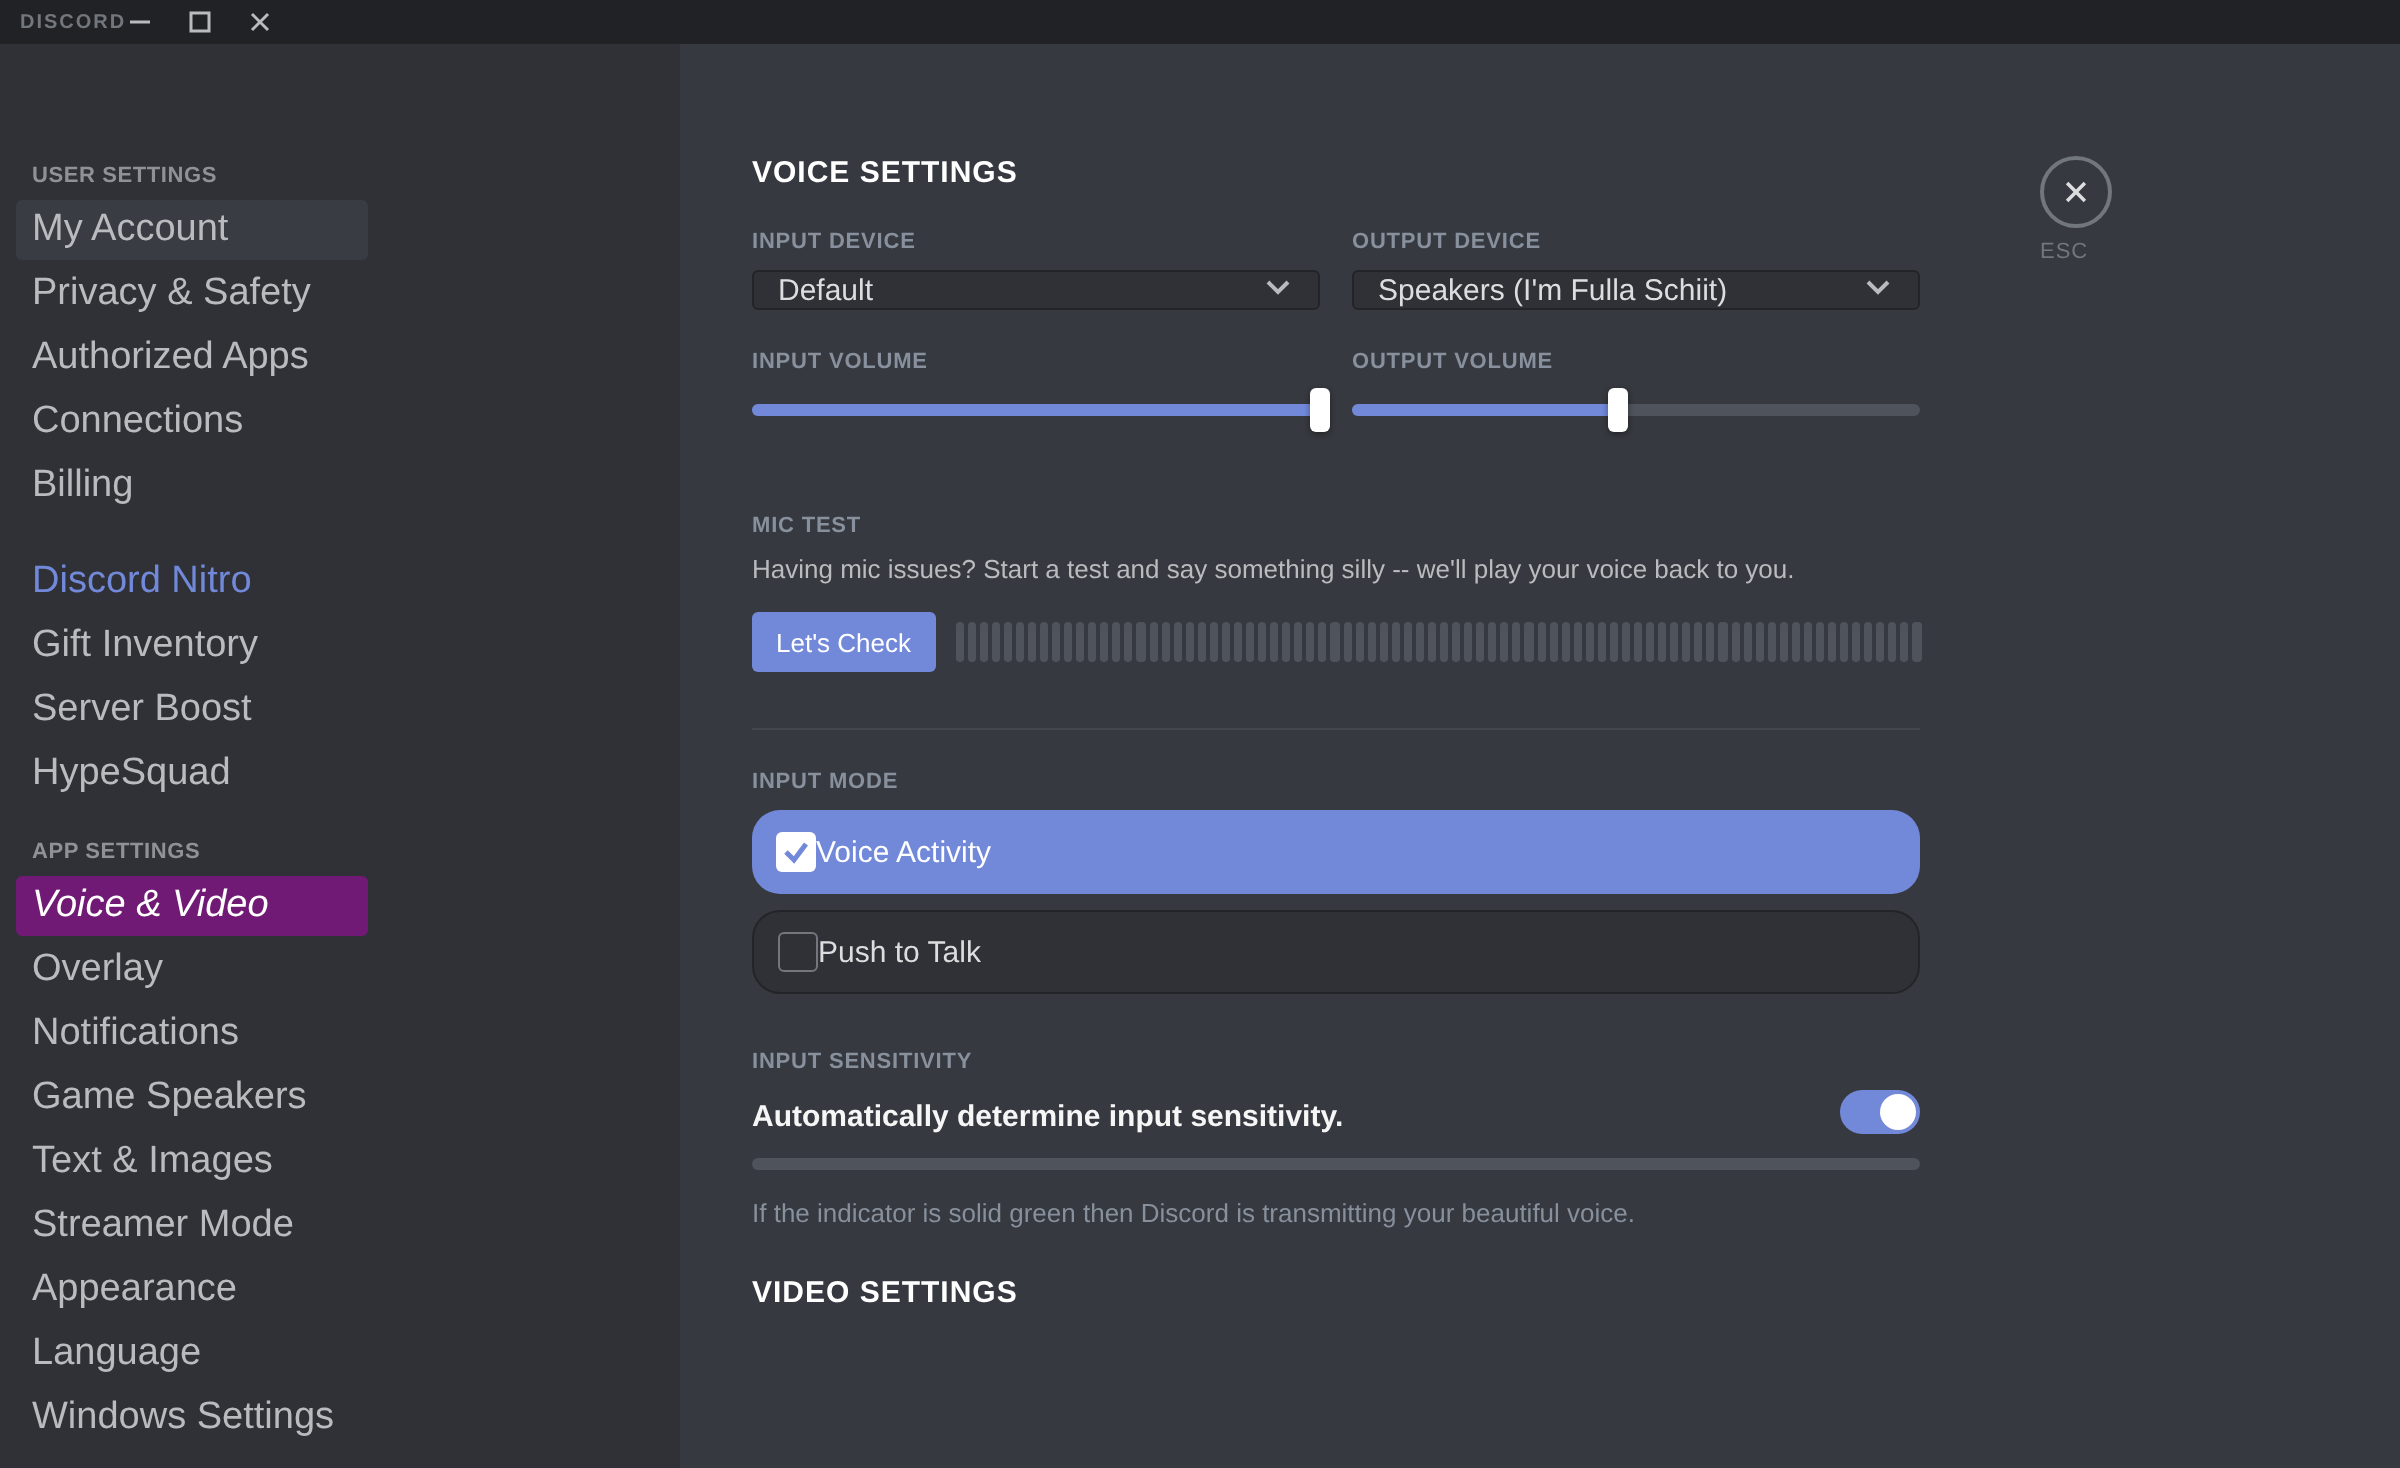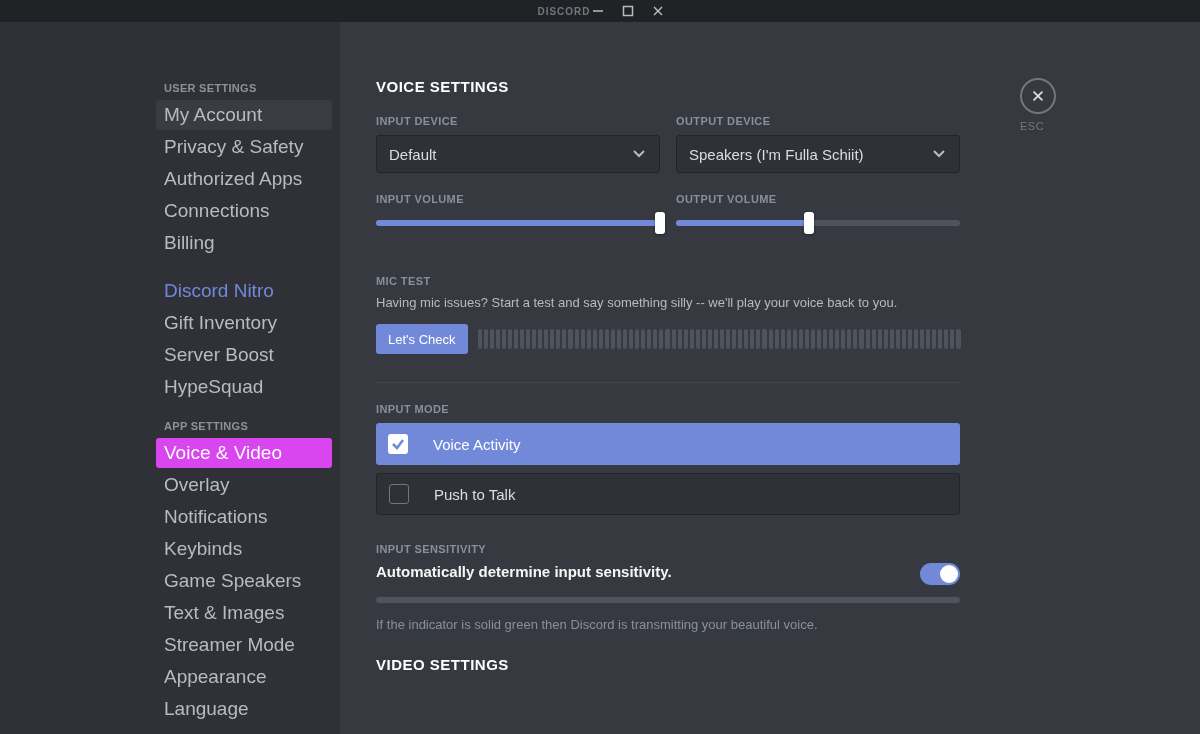--- a/index.html
+++ b/index.html
@@ -11,21 +11,21 @@
     height: 734px;
     overflow: hidden;
     font-size: 14px;
   }
   
   .titlebar {
     height: 22px;
     background: #202225;
     display: flex;
     align-items: center;
-    justify-content: center;
+    justify-content: flex-start;
     padding: 0 8px 0 10px;
   }
   .titlebar .brand {
     color: #72767d;
     font-size: 10px;
     font-weight: 700;
     letter-spacing: 1px;
   }
   .window-controls { display: flex; gap: 16px; }
   .window-controls .wc {
@@ -38,21 +38,21 @@
   
   .app {
     display: flex;
     height: calc(100% - 22px);
     background: #36393f;
   }
   .left-rail {
     width: 340px;
     background: #2f3136;
     display: flex;
-    justify-content: flex-end;
+    justify-content: flex-start;
     overflow: hidden;
     border-right: none;
   }
   .sidebar {
     width: 192px;
     padding: 60px 8px 0 8px;
   }
   .sidebar .cat {
     color: #8e9297;
     font-size: 11px;
@@ -63,22 +63,23 @@
   .sidebar .item {
     color: #b9bbbe;
     font-size: 19px;
     padding: 6px 8px;
     border-radius: 3px;
     margin-bottom: 2px;
     cursor: pointer;
     line-height: 18px;
   }
   .sidebar .item.selected {
-    background: #d946ef;
+    background: #701a75;
     color: #fff;
+    font-style: italic;
   }
   .sidebar .item.nitro { color: #7289da; }
   .sidebar .spacer { height: 16px; }
 
   .content-wrap {
     flex: 1;
     background: #36393f;
     position: relative;
     overflow: hidden;
   }
@@ -126,21 +127,21 @@
   .row2 {
     display: grid;
     grid-template-columns: 1fr 1fr;
     gap: 16px;
     width: 584px;
   }
   .select {
     background: #2f3136;
     border: 1px solid #222428;
     border-radius: 3px;
-    height: 38px;
+    height: 20px;
     display: flex;
     align-items: center;
     justify-content: space-between;
     padding: 0 12px;
     color: #dcddde;
     font-size: 15px;
     cursor: pointer;
   }
   .chev { color: #b9bbbe; }
   .chev svg { width: 16px; height: 16px; }
@@ -207,24 +208,24 @@
   .divider {
     border: none;
     border-top: 1px solid #42464d;
     margin: 28px 0 20px 0;
     width: 584px;
   }
 
   .radio-card {
     width: 584px;
     height: 42px;
-    border-radius: 3px;
+    border-radius: 14px;
     display: flex;
     align-items: center;
-    gap: 25px;
+    gap: 0;
     padding: 0 12px;
     font-size: 15px;
     cursor: pointer;
     margin-bottom: 8px;
   }
   .radio-card .box {
     width: 20px; height: 20px;
     border-radius: 3px;
     display: flex; align-items: center; justify-content: center;
   }
@@ -243,21 +244,21 @@
   }
   .radio-card.unselected .box {
     border: 1px solid #72767d;
     background: transparent;
   }
   .box svg { width: 14px; height: 14px; }
 
   .switch-row {
     display: flex;
     justify-content: space-between;
-    align-items: flex-start;
+    align-items: flex-end;
     width: 584px;
     margin-bottom: 12px;
   }
   .switch-row .swlabel {
     color: #f6f6f7;
     font-size: 15px;
     font-weight: 600;
   }
   .switch {
     width: 40px; height: 22px;
@@ -331,21 +332,20 @@
       <div class="item">Gift Inventory</div>
       <div class="item">Server Boost</div>
       <div class="item">HypeSquad</div>
 
       <div class="spacer"></div>
       <div class="cat">APP SETTINGS</div>
 
       <div class="item selected">Voice &amp; Video</div>
       <div class="item">Overlay</div>
       <div class="item">Notifications</div>
-      <div class="item">Keybinds</div>
       <div class="item">Game Speakers</div>
       <div class="item">Text &amp; Images</div>
       <div class="item">Streamer Mode</div>
       <div class="item">Appearance</div>
       <div class="item">Language</div>
       <div class="item">Windows Settings</div>
     </div>
   </div>
 
   <div class="content-wrap">

